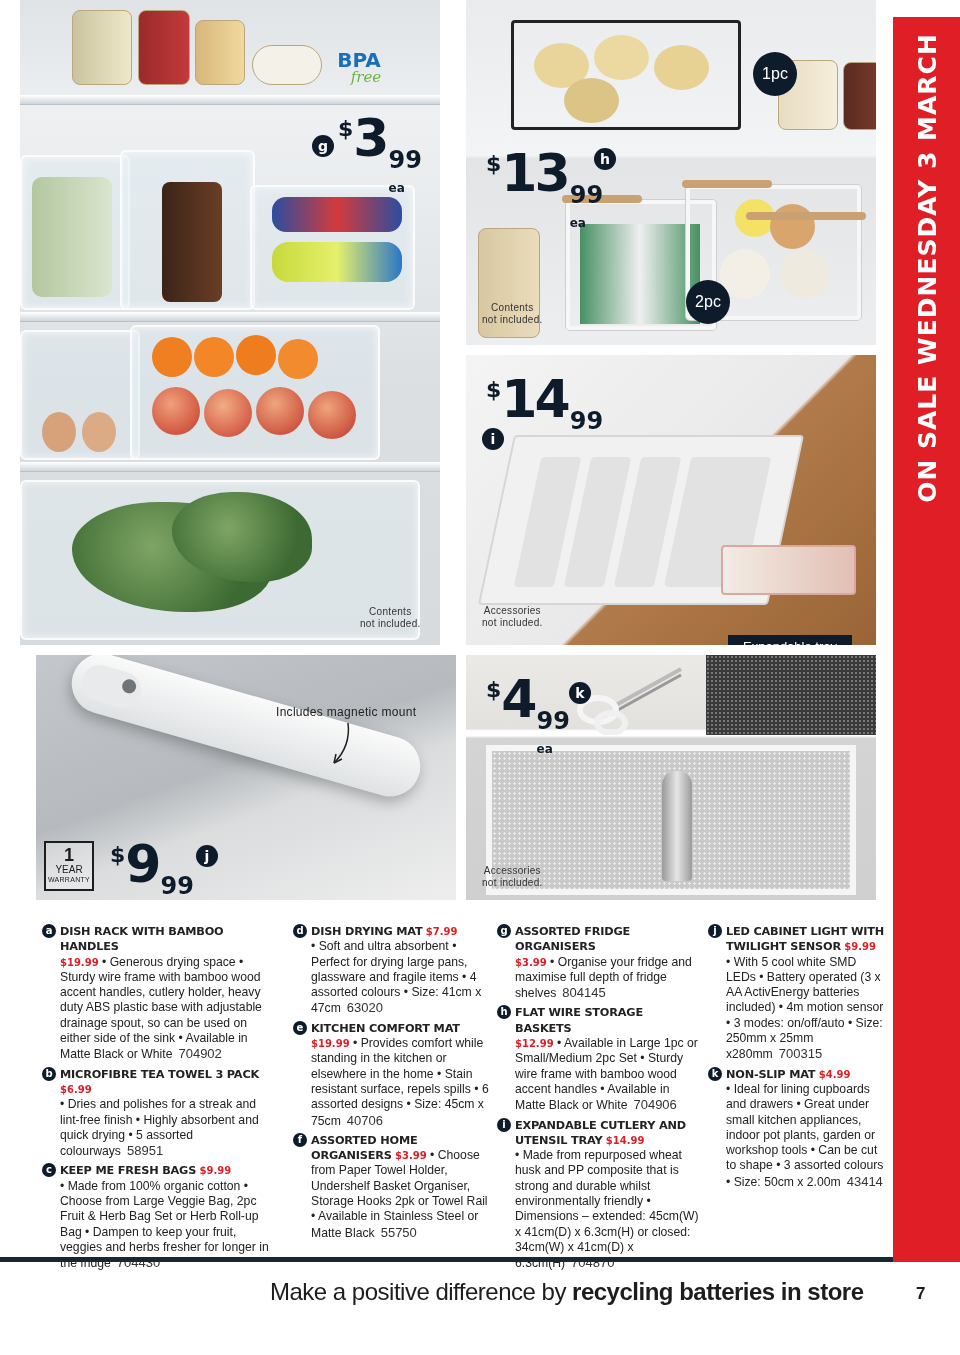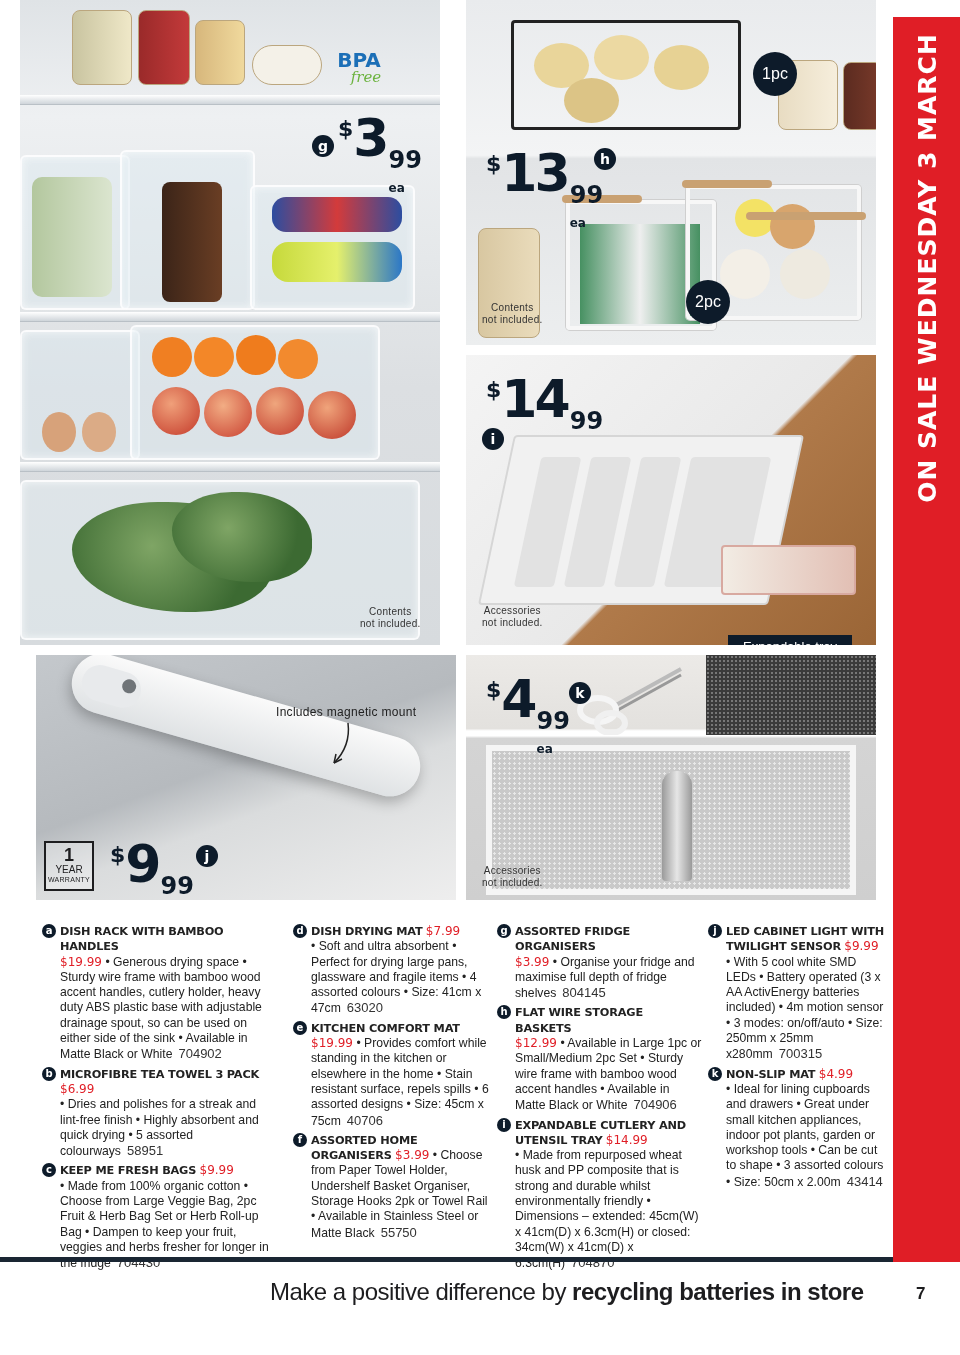--- a/index.html
+++ b/index.html
@@ -73,21 +73,21 @@
   #sidebar-red { position: absolute; left: 893px; top: 17px; width: 67px; height: 1245px; background: #e01e26; }
   #sidebar-text { position: absolute; left: 927px; top: 268px; transform: translate(-50%, -50%) rotate(-90deg);
     white-space: nowrap; color: #ffffff; font-weight: 900; font-size: 25px; letter-spacing: 1px;
     font-family: "DejaVu Sans", sans-serif; }
 
   
   .copy-col { position: absolute; top: 924px; font-size: 12.2px; line-height: 15.3px; color: #222; }
   .item { position: relative; padding-left: 18px; margin-bottom: 4px; }
   .item .letter { position: absolute; left: 0; top: 0; width: 14px; height: 14px; font-size: 10px; }
   .item .title { font-weight: 700; font-family: "DejaVu Sans", sans-serif; font-size: 11.3px; letter-spacing: -0.2px; text-transform: uppercase; }
-  .item .p { color: #e01e26; font-weight: 400; font-family: "DejaVu Sans", sans-serif; font-size: 12px; }
+  .item .p { color: #e01e26; font-weight: 700; font-family: "DejaVu Sans", sans-serif; font-size: 10px; }
   .item .code { font-size: 13px; color: #333; margin-left: 6px; }
 
   
   #footer-rule { position: absolute; left: 0; top: 1257px; width: 893px; height: 5px; background: #1a2633; }
   #footer-text { position: absolute; left: 270px; top: 1278px; font-size: 24px; color: #1d1d1f; letter-spacing: -0.5px; }
   #footer-text b { font-weight: 700; }
   #page-num { position: absolute; left: 916px; top: 1284px; font-size: 17px; font-weight: 700; color: #1d1d1f; }
 </style>
 </head>
 <body>

